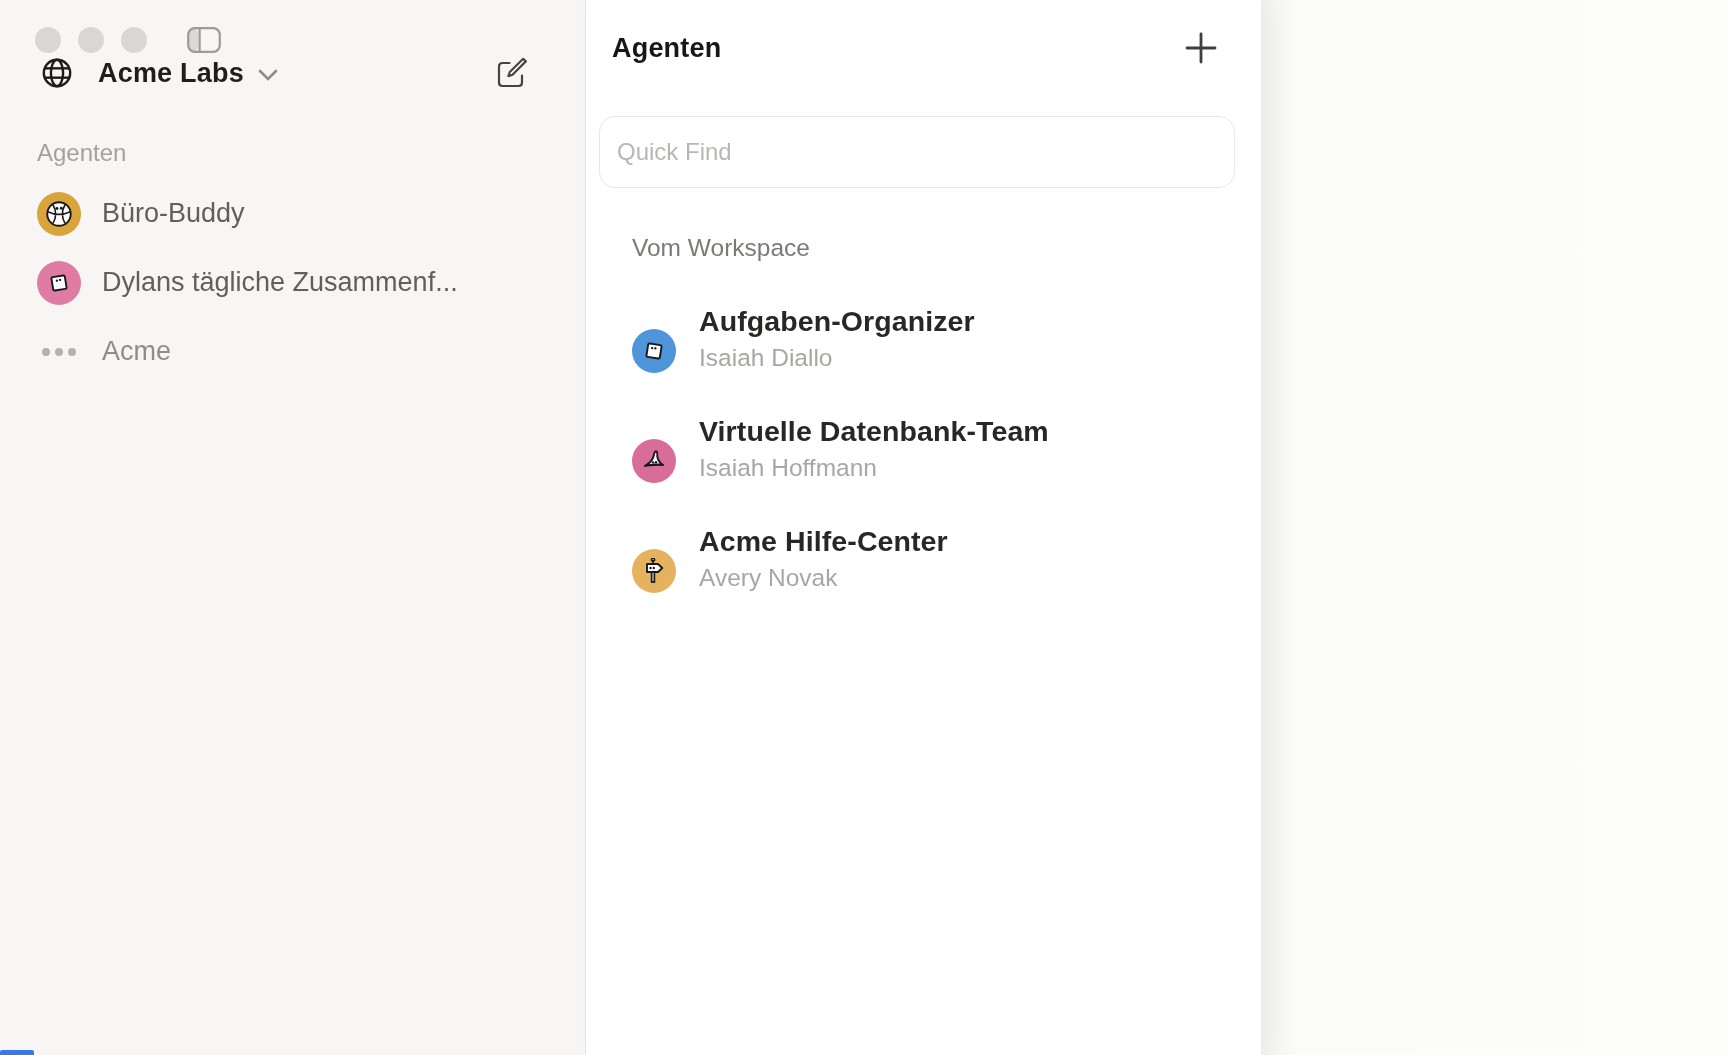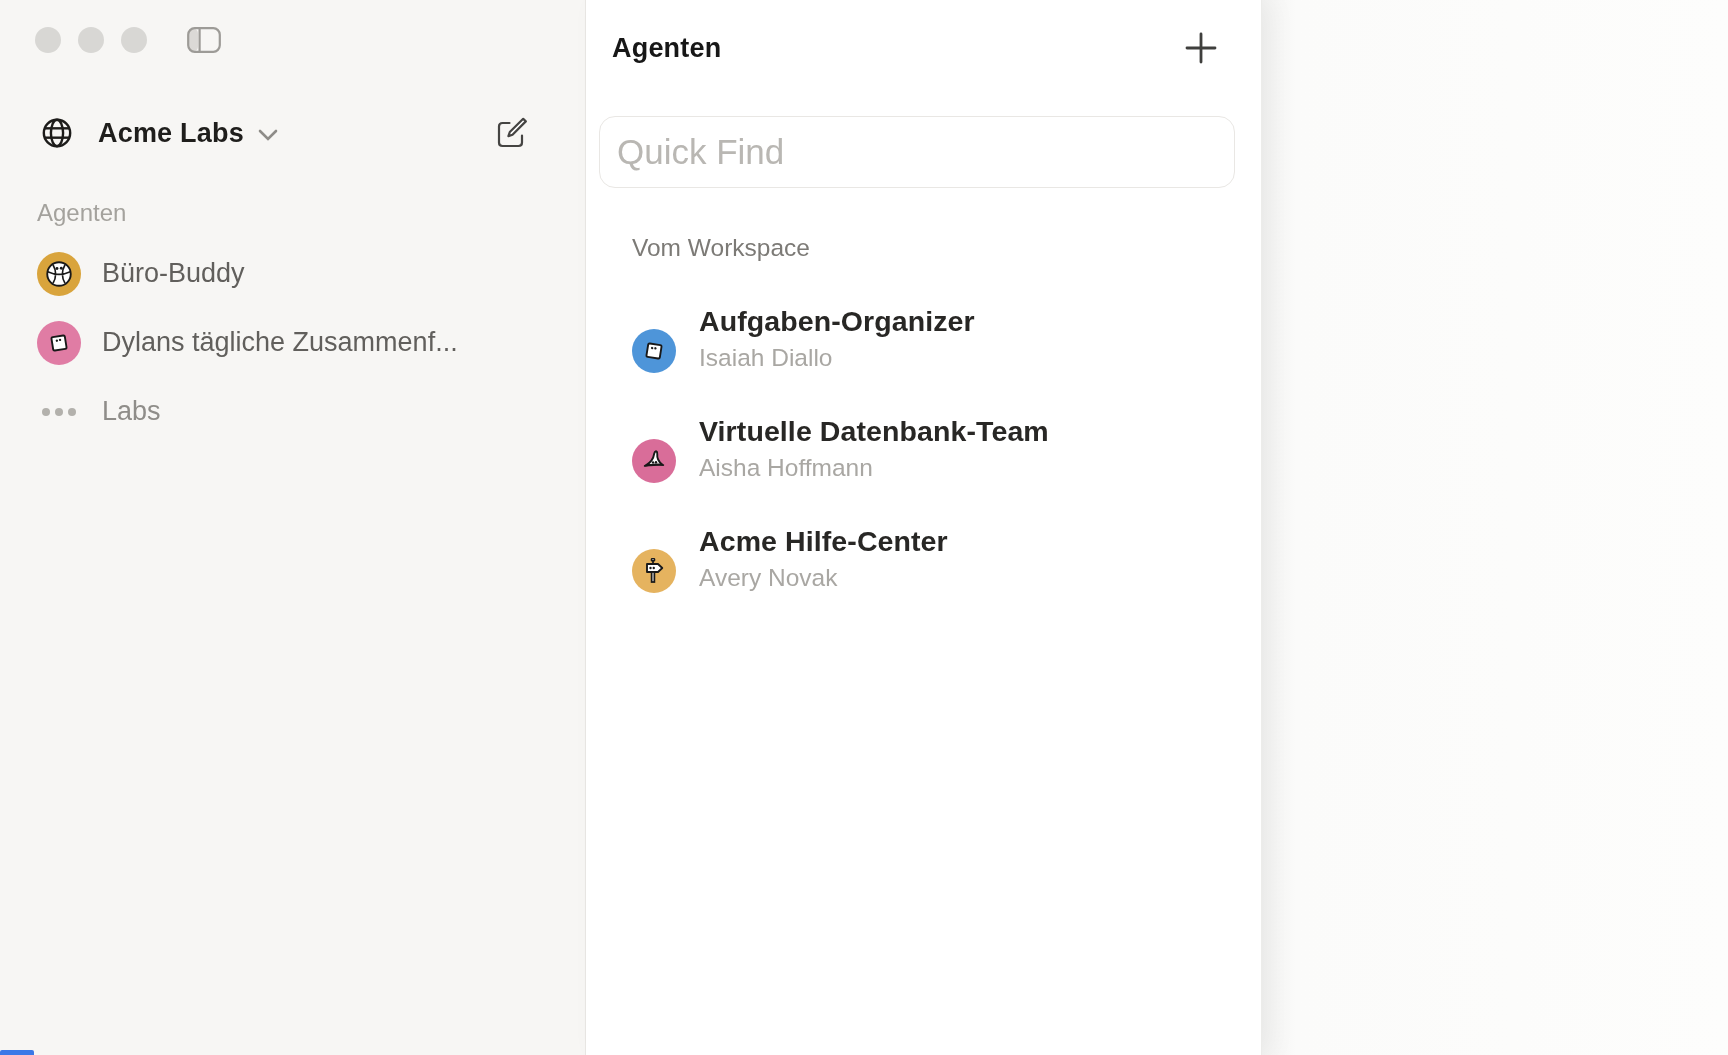--- a/index.html
+++ b/index.html
@@ -22,21 +22,21 @@
   }
   .traffic-dot {
     width:26px; height:26px; border-radius:50%;
     background:#d8d7d4; margin-right:17px; cursor:default;
   }
   .toggle-btn {
     margin-left:23px; display:flex; align-items:center; justify-content:center;
     background:none; border:none; cursor:pointer; padding:0;
   }
   .workspace-row {
-    margin-top:60px; padding:0 0 0 40px; height:40px;
+    padding:0 0 0 40px; height:40px;
     display:flex; align-items:center;
   }
   .workspace-name {
     margin-left:24px; font-size:27px; font-weight:700; color:#1f1e1c;
     letter-spacing:.2px;
   }
   .chevron { margin-left:14px; margin-top:4px; }
   .compose-btn {
     margin-left:auto; margin-right:56px;
     background:none; border:none; cursor:pointer; padding:0;
@@ -98,21 +98,21 @@
     display:flex; align-items:center; justify-content:center;
     width:36px; height:36px;
   }
   .search-box { margin:48px 26px 0 13px; }
   .search-input {
     width:100%; height:72px;
     border:1.5px solid #e9e7e4; border-radius:16px;
     background:#ffffff; outline:none;
     padding:0 20px 0 17px;
     font-family:"Liberation Sans", sans-serif;
-    font-size:35px; color:#33322f;
+    font-size:24px; color:#33322f;
   }
   .search-input::placeholder { color:#b9b7b3; opacity:1; }
   .pn-section-label {
     margin-top:46px; padding-left:46px;
     font-size:24.5px; color:#7c7a76;
   }
   .agent-rows { margin-top:42px; }
   .agent-row {
     display:flex; align-items:flex-end;
     padding-left:46px; margin-bottom:41px; cursor:pointer;
@@ -214,21 +214,21 @@
 
 
   </nav>
 
   <div class="more-row">
     <span class="more-dots">
         <i></i>
         <i></i>
         <i></i>
       </span>
-    <span class="more-label">Labs</span>
+    <span class="more-label">Acme</span>
   </div>
 
   <div class="dock-indicator"></div>
 </aside>
 
 <section class="panel">
 
   <div class="panel-header">
     <span class="panel-title">Agenten</span>
     <button class="add-btn">
@@ -269,21 +269,21 @@
       <span class="pn-avatar" style="background: rgb(217, 109, 153);">
         <svg width="30" height="30" viewBox="0 0 24 24">
           <path d="M13.6 4.2 Q14.8 4.6 14.6 6.2 C14.3 9.5 15.6 12.6 18.6 14.8 L5.2 15.6 C9.5 13.4 11.6 10 12.2 6 Q12.5 4.4 13.6 4.2 Z" fill="#ffffff" stroke="#191919" stroke-width="1.5" stroke-linejoin="round"></path>
           <path d="M4.6 15.9 Q12 13.8 19.4 15.3" fill="none" stroke="#191919" stroke-width="1.5" stroke-linecap="round"></path>
           <circle cx="11.2" cy="13.1" r="0.95" fill="#191919"></circle>
           <circle cx="13.6" cy="13.0" r="0.95" fill="#191919"></circle>
         </svg>
       </span>
       <span class="agent-texts">
         <div class="agent-name">Virtuelle Datenbank-Team</div>
-        <div class="agent-owner">Aisha Hoffmann</div>
+        <div class="agent-owner">Isaiah Hoffmann</div>
       </span>
     </div>
 
     <div class="agent-row">
       <span class="pn-avatar" style="background: rgb(229, 179, 95);">
         <svg width="30" height="30" viewBox="0 0 24 24">
           <line x1="11.2" y1="5.8" x2="11.2" y2="3.4" stroke="#191919" stroke-width="1.4"></line>
           <rect x="9.9" y="2.2" width="2.6" height="1.6" rx="0.5" fill="#ffffff" stroke="#191919" stroke-width="1.1"></rect>
           <path d="M6.4 6.4 H15.2 L18.6 9.6 L15.2 12.8 H6.4 Z" fill="#ffffff" stroke="#191919" stroke-width="1.5" stroke-linejoin="round"></path>
           <rect x="10.1" y="12.8" width="2.2" height="8" fill="#ffffff" stroke="#191919" stroke-width="1.4"></rect>

